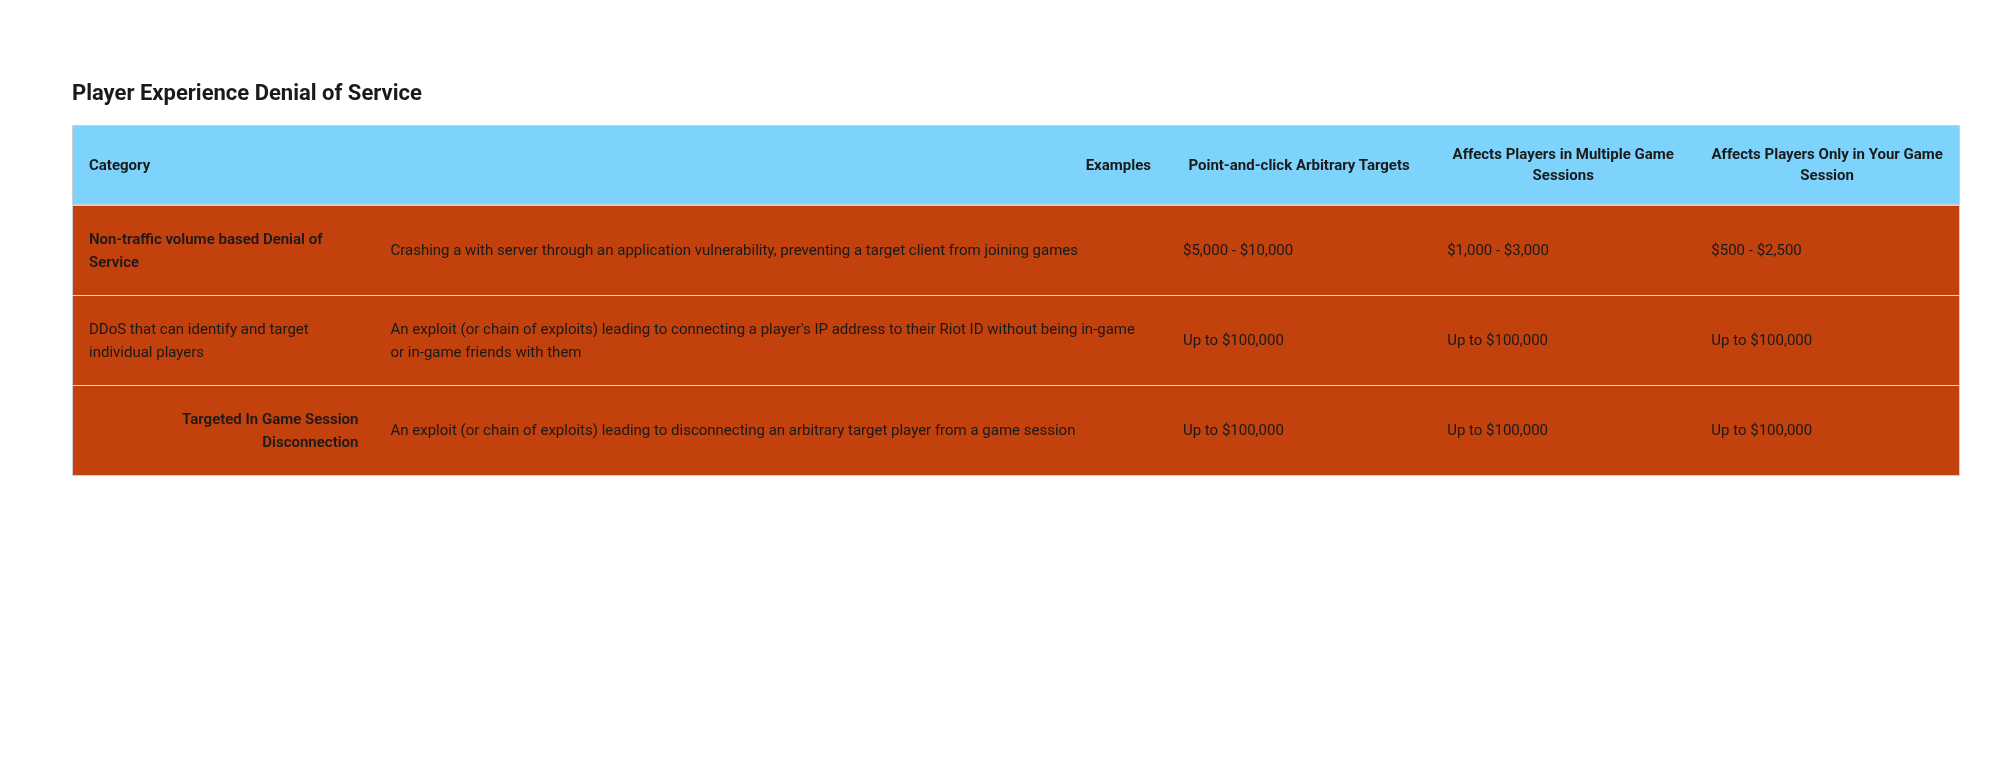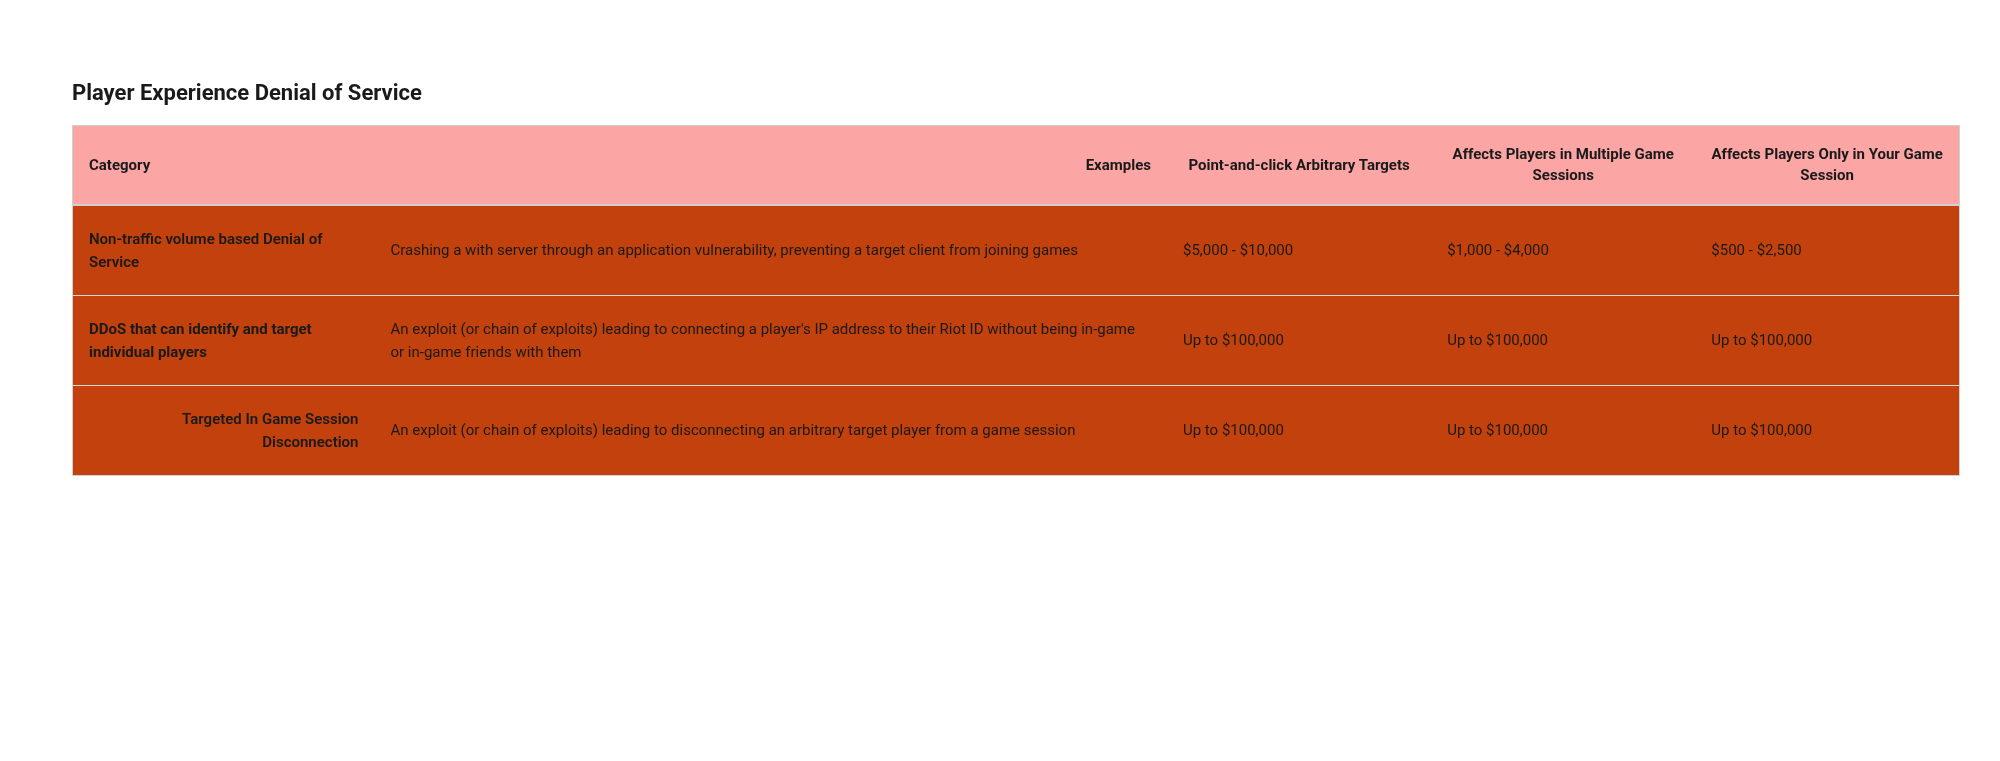--- a/index.html
+++ b/index.html
@@ -22,21 +22,21 @@
       margin-bottom: 20px;
     }
 
     table {
       width: 100%;
       border-collapse: collapse;
       border: 1px solid #d0d0d0;
     }
 
     thead tr {
-      background-color: #fca5a5;
+      background-color: #7dd3fc;
     }
 
     th {
       padding: 18px 16px;
       text-align: center;
       font-weight: 700;
       font-size: 15px;
       border-bottom: 2px solid #d0d0d0;
       vertical-align: middle;
       line-height: 1.4;
@@ -95,25 +95,25 @@
       <th class="col-arbitrary">Point-and-click Arbitrary Targets</th>
       <th class="col-multiple">Affects Players in Multiple Game Sessions</th>
       <th class="col-only">Affects Players Only in Your Game Session</th>
     </tr>
   </thead>
   <tbody id="table-body">
   <tr>
         <td style="font-weight: 600;">Non-traffic volume based Denial of Service</td>
         <td>Crashing a with server through an application vulnerability, preventing a target client from joining games</td>
         <td class="col-value">$5,000 - $10,000</td>
-        <td class="col-value">$1,000 - $4,000</td>
+        <td class="col-value">$1,000 - $3,000</td>
         <td class="col-value">$500 - $2,500</td>
       </tr>
       <tr>
-        <td style="font-weight: 700;">DDoS that can identify and target individual players</td>
+        <td style="font-weight: 400;">DDoS that can identify and target individual players</td>
         <td>An exploit (or chain of exploits) leading to connecting a player's IP address to their Riot ID without being in-game or in-game friends with them</td>
         <td class="col-value">Up to $100,000</td>
         <td class="col-value">Up to $100,000</td>
         <td class="col-value">Up to $100,000</td>
       </tr>
       <tr>
         <td style="font-weight: 600; text-align: right;">Targeted In Game Session Disconnection</td>
         <td>An exploit (or chain of exploits) leading to disconnecting an arbitrary target player from a game session</td>
         <td class="col-value">Up to $100,000</td>
         <td class="col-value">Up to $100,000</td>

